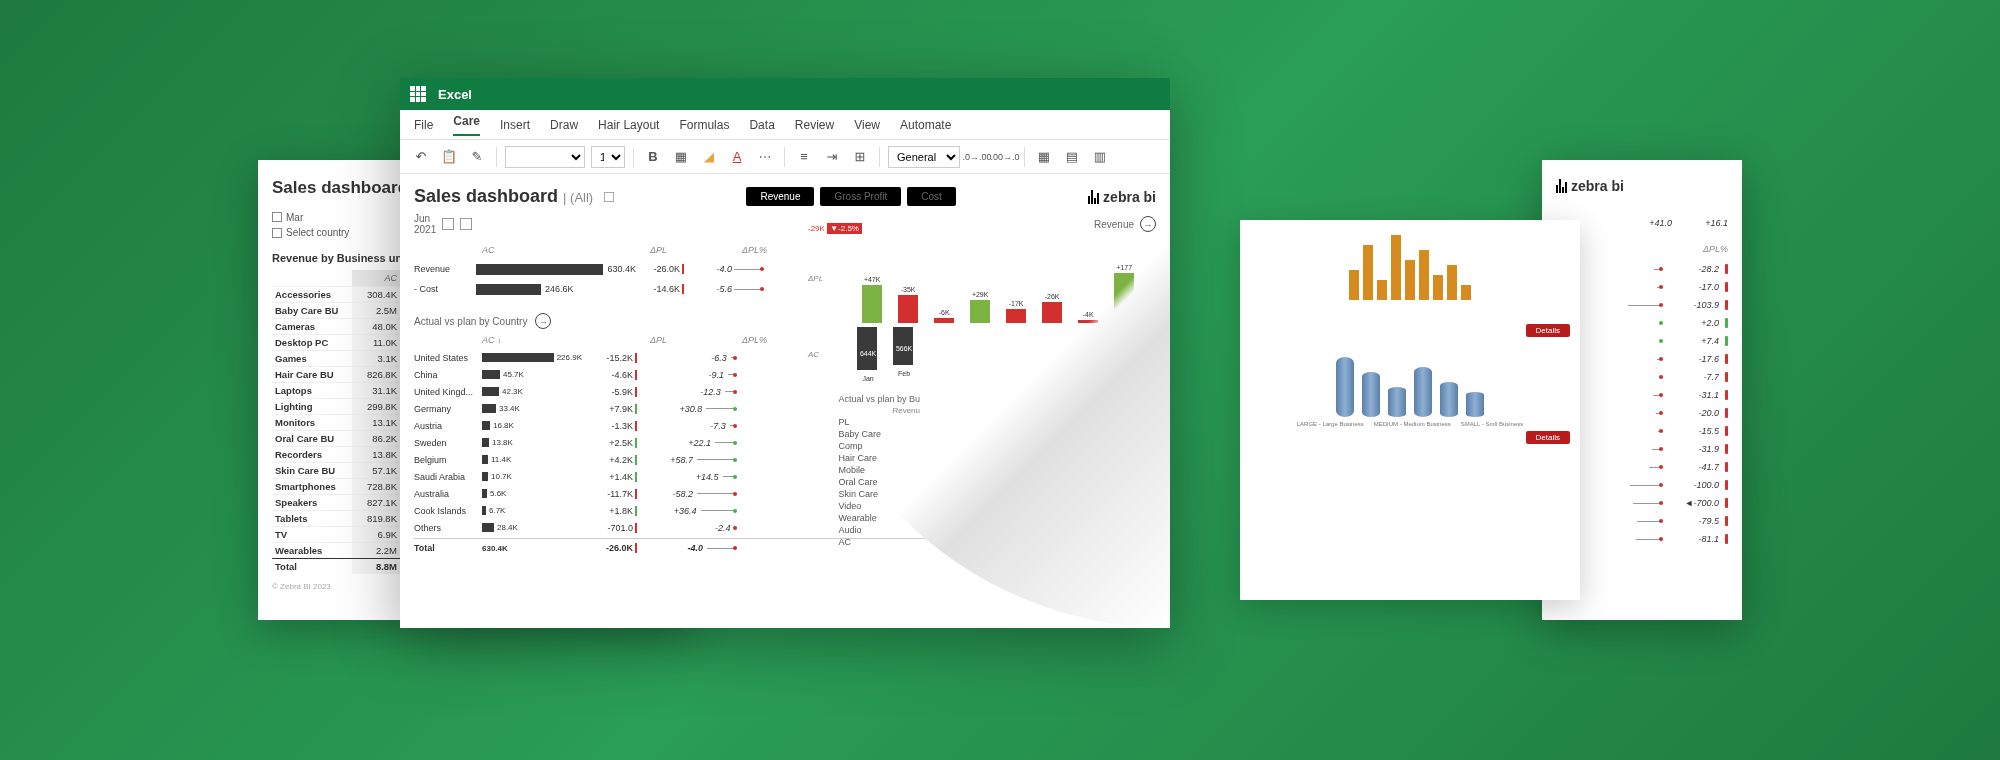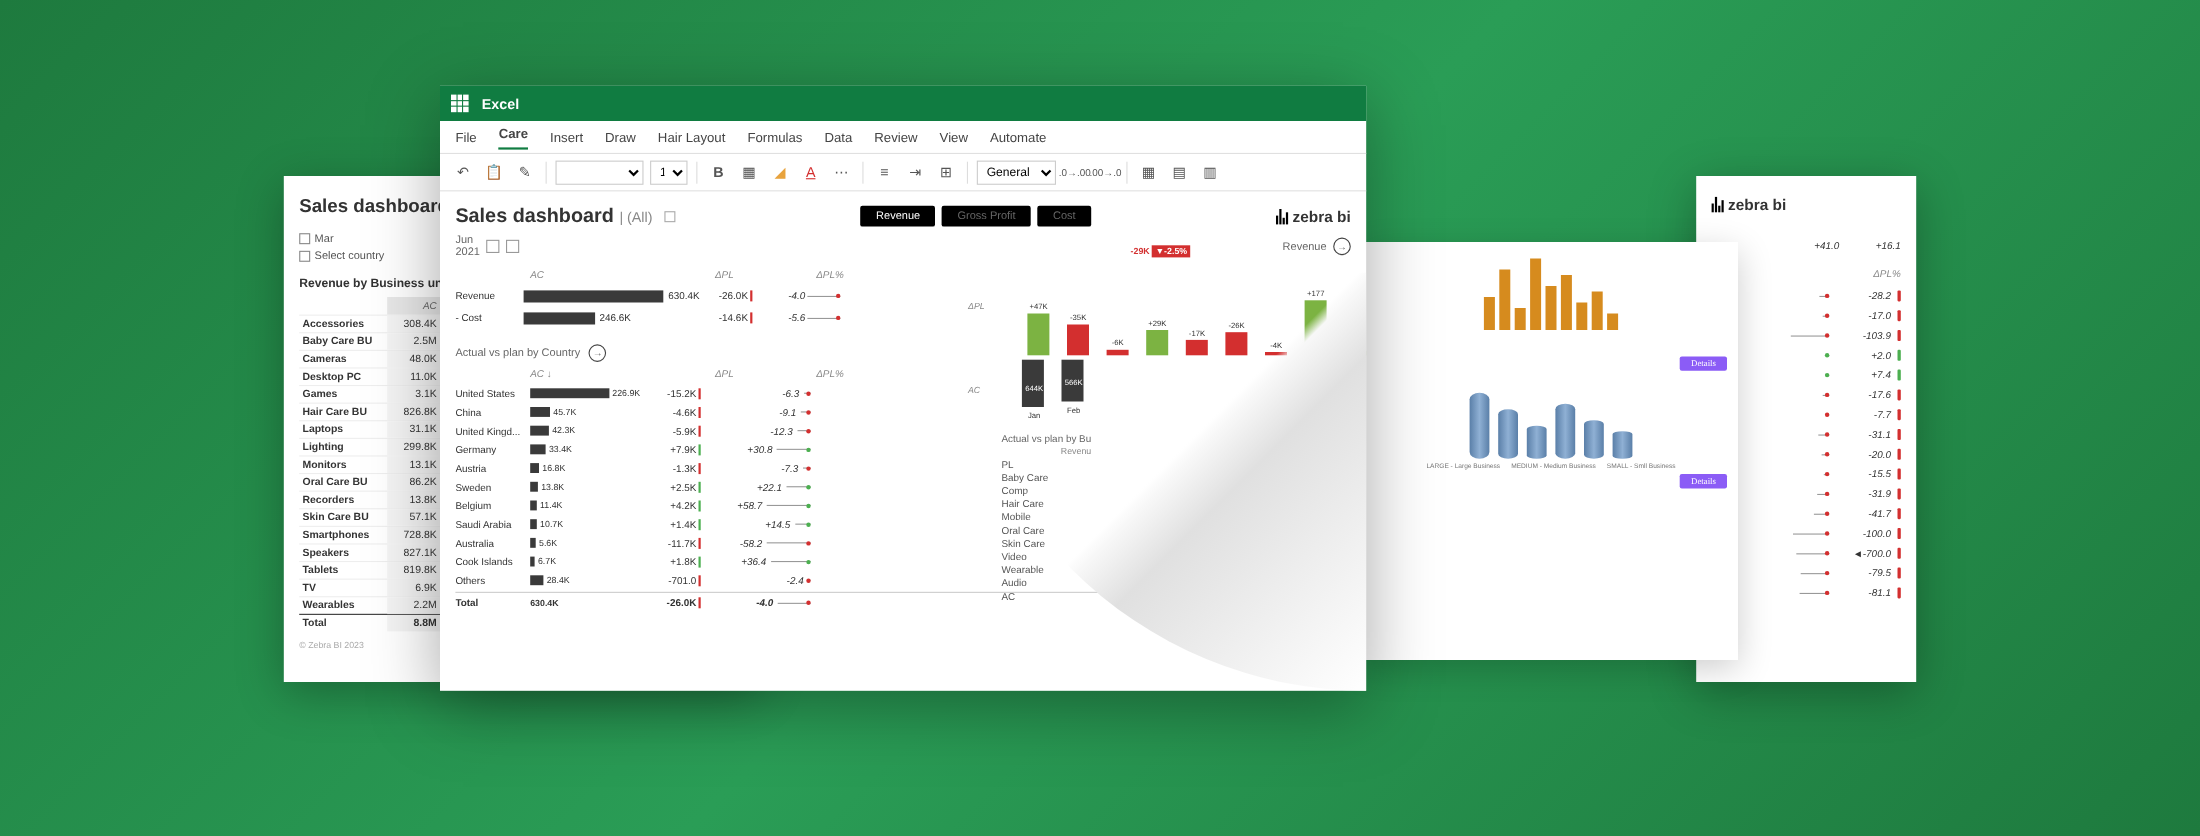--- a/index.html
+++ b/index.html
@@ -2,21 +2,21 @@
 <html><head>
 <meta charset="utf-8">
 <style>
 * { margin: 0; padding: 0; box-sizing: border-box; font-family: "Segoe UI", Arial, sans-serif; }
 body { background: linear-gradient(135deg, #1e7a3e, #2a9d56, #1e7a3e); width: 2000px; height: 760px; overflow: hidden; position: relative; }
 
 .sheet { position: absolute; background: #fff; box-shadow: 0 10px 40px rgba(0,0,0,0.3); }
 .sheet-left { left: 258px; top: 160px; width: 430px; height: 460px; padding: 18px 14px; font-size: 11px; color: #333; }
 .sheet-right { right: 258px; top: 160px; width: 200px; height: 460px; padding: 18px 14px; font-size: 11px; color: #333; }
 
-.main-window { position: absolute; left: 400px; top: 78px; width: 842px; height: 550px; background: #fff; box-shadow: 0 15px 60px rgba(0,0,0,0.35); z-index: 10; }
+.main-window { position: absolute; left: 400px; top: 78px; width: 770px; height: 550px; background: #fff; box-shadow: 0 15px 60px rgba(0,0,0,0.35); z-index: 10; }
 
 .titlebar { background: #107c41; color: #fff; height: 32px; display: flex; align-items: center; padding: 0 10px; gap: 12px; }
 .waffle { width: 16px; height: 16px; display: grid; grid-template: repeat(3,1fr)/repeat(3,1fr); gap: 1px; }
 .waffle span { background: #fff; }
 .app-name { font-weight: 600; font-size: 13px; }
 
 .menubar { height: 30px; display: flex; align-items: center; gap: 20px; padding: 0 14px; font-size: 12px; color: #444; border-bottom: 1px solid #e0e0e0; }
 .menubar .active { font-weight: 600; border-bottom: 2px solid #107c41; padding-bottom: 6px; }
 .menubar span { cursor: pointer; }
 
@@ -108,21 +108,21 @@
 .right-hdr { font-size: 9px; color: #888; font-style: italic; margin-bottom: 6px; text-align: right; }
 .right-row { display: flex; justify-content: flex-end; align-items: center; gap: 6px; height: 18px; font-size: 9px; }
 .right-val { width: 50px; text-align: right; }
 .right-pin { width: 3px; height: 10px; border-radius: 1px; }
 
 .sheet-far { position: absolute; right: 420px; top: 220px; width: 340px; height: 380px; background: #fff; box-shadow: 0 8px 30px rgba(0,0,0,0.2); z-index: 5; font-size: 8px; padding: 10px; }
 .far-chart { display: flex; align-items: flex-end; height: 70px; gap: 4px; justify-content: center; margin-bottom: 20px; }
 .far-bar { width: 10px; background: #d68b1e; }
 .far-3d { display: flex; align-items: flex-end; height: 70px; gap: 8px; justify-content: center; margin-top: 10px; }
 .cyl { width: 18px; background: linear-gradient(90deg,#5a7fa8,#8fb0d4,#5a7fa8); border-radius: 50%/10%; }
-.details-btn { background: #8b5cf6; color: #fff; padding: 2px 10px; font-size: 8px; border-radius: 2px; float: right; margin-top: 4px; cursor: pointer; font-family: Liberation Serif, serif; }
+.details-btn { background: #b91c1c; color: #fff; padding: 2px 10px; font-size: 8px; border-radius: 2px; float: right; margin-top: 4px; cursor: pointer; }
 
 .page-curl { position: absolute; right: 0; bottom: 0; width: 380px; height: 380px; background: linear-gradient(135deg, transparent 49%, #f8f8f8 51%, #e0e0e0 60%, #fff 100%); border-radius: 0 0 0 100%; pointer-events: none; }
 </style>
 </head>
 <body>
 
 <div class="sheet sheet-left">
   <div class="left-dash-title">Sales dashboard</div>
   <div class="left-filters">
     <div>
@@ -637,21 +637,21 @@
           </div>
           <div class="ctry-pl">-26.0K<span class="pin red"></span></div>
           <div class="ctry-plpct">
             <span style="font-style:italic">-4.0</span>
             <div class="lolli"></div>
           </div>
         </div>
       </div>
 
     <div class="waterfall">
-      <div style="text-align:center;font-size:8px;font-weight:bold;"><span style="color:#d32f2f">-29K</span> <span style="background:#d32f2f;color:#fff;padding:1px 3px;">▼-2.5%</span></div>
+      <div style="text-align:left;font-size:8px;"><span style="color:#d32f2f">-29K</span> <span style="background:#d32f2f;color:#fff;padding:1px 3px;">▼-2.5%</span></div>
       <div style="display:flex;align-items:center;gap:8px;">
         <span class="wf-axis">ΔPL</span>
         <div class="wf-bars" id="wf-bars">
             <div class="wf-col">
               <span class="wf-lbl">+47K</span>
               <div class="wf-block pos" style="height:37.6px"></div>
             </div>
             <div class="wf-col">
               <span class="wf-lbl">-35K</span>
               <div class="wf-block neg" style="height:28px"></div>

